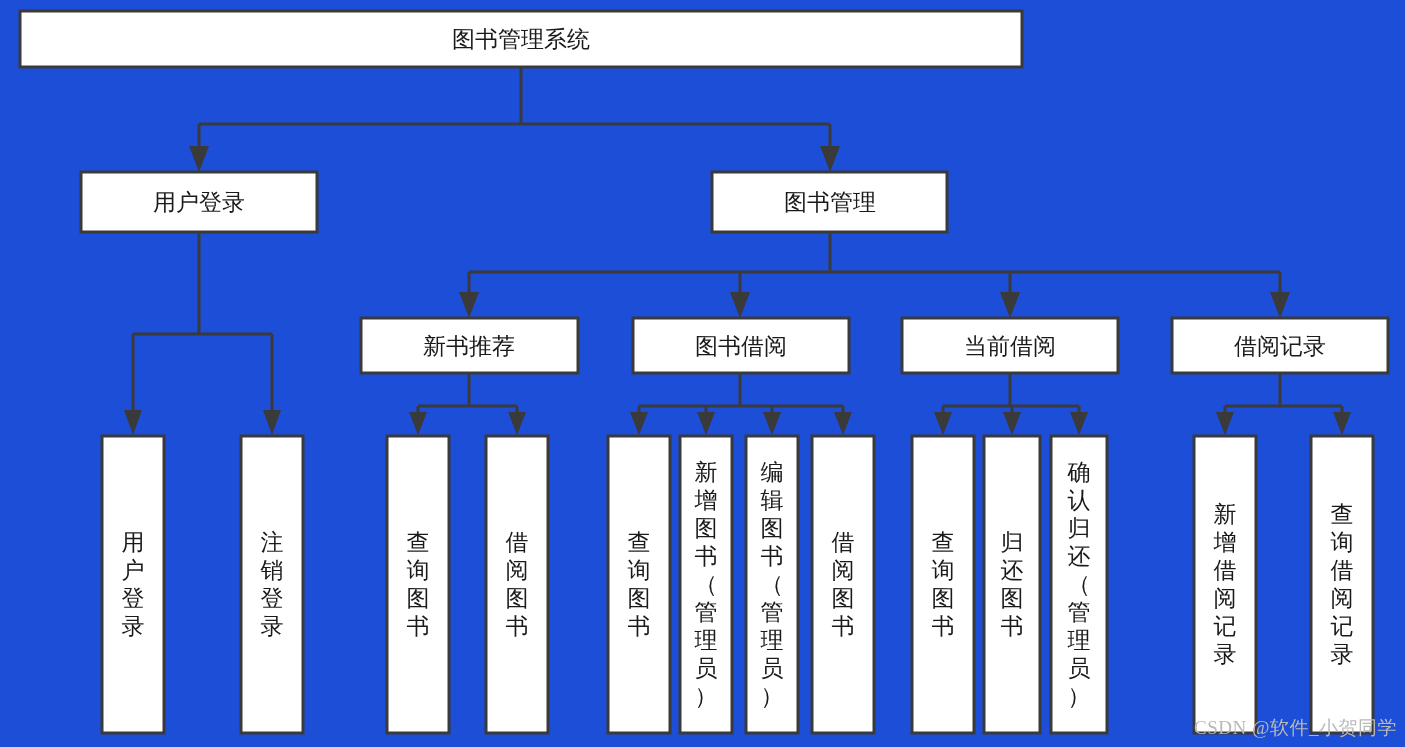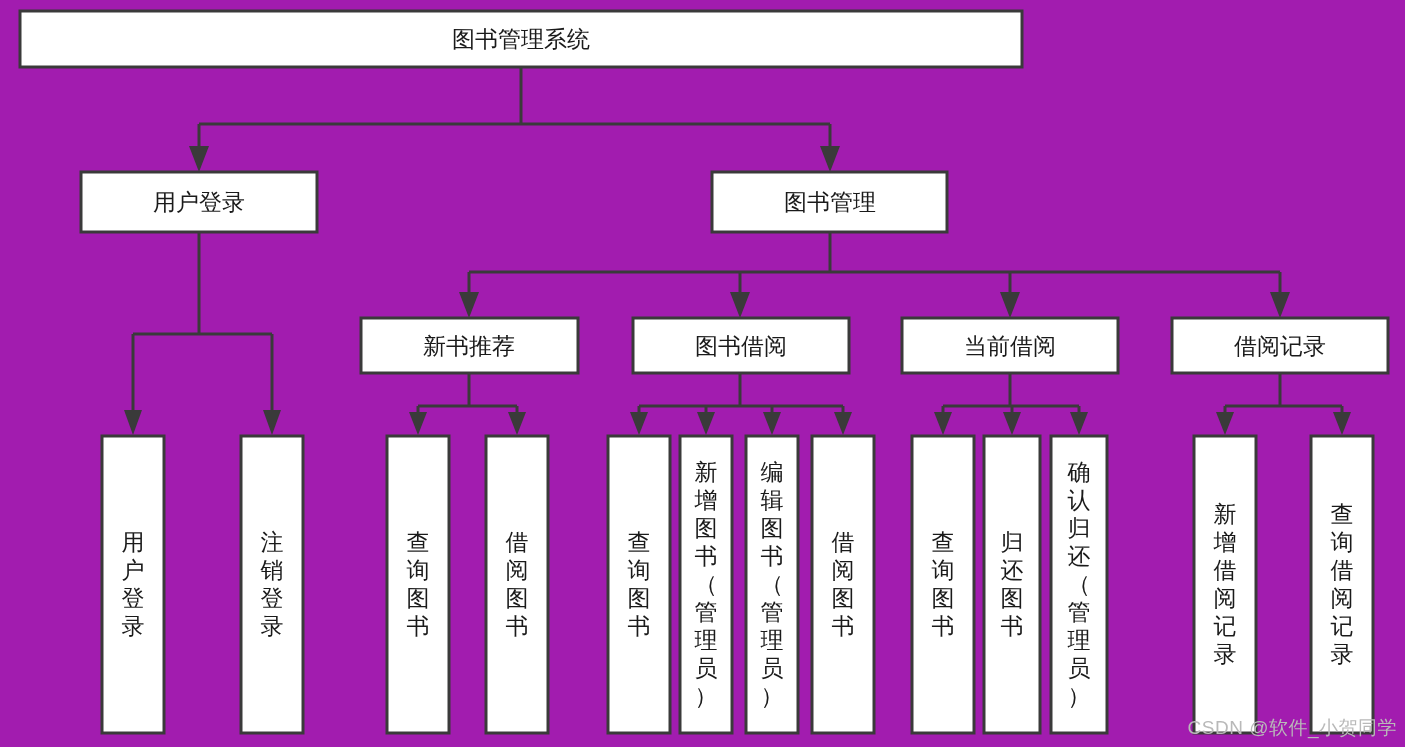--- a/index.html
+++ b/index.html
@@ -10,21 +10,21 @@
   body {
     width: 1405px;
     height: 747px;
     font-family: "DejaVu Sans", "Liberation Sans", sans-serif;
     overflow: hidden;
   }
   #diagram-root {
     position: relative;
     width: 1405px;
     height: 747px;
-    background: #a21caf;
+    background: #1d4ed8;
   }
   svg.diagram-svg {
     position: absolute;
     left: 0;
     top: 0;
     width: 1405px;
     height: 747px;
   }
   .node-box {
     fill: #ffffff;
@@ -50,21 +50,21 @@
     fill: none;
   }
   .arrow-head {
     fill: #3a3a3a;
     stroke: none;
   }
   .watermark-text {
     position: absolute;
     right: 8px;
     bottom: 6px;
-    font-family: Liberation Sans, sans-serif;
+    font-family: Liberation Serif, serif;
     font-size: 19px;
     color: #b9b9b9;
     white-space: nowrap;
     letter-spacing: 0.5px;
   }
 </style>
 </head>
 <body>
 
 <div id="diagram-root">

